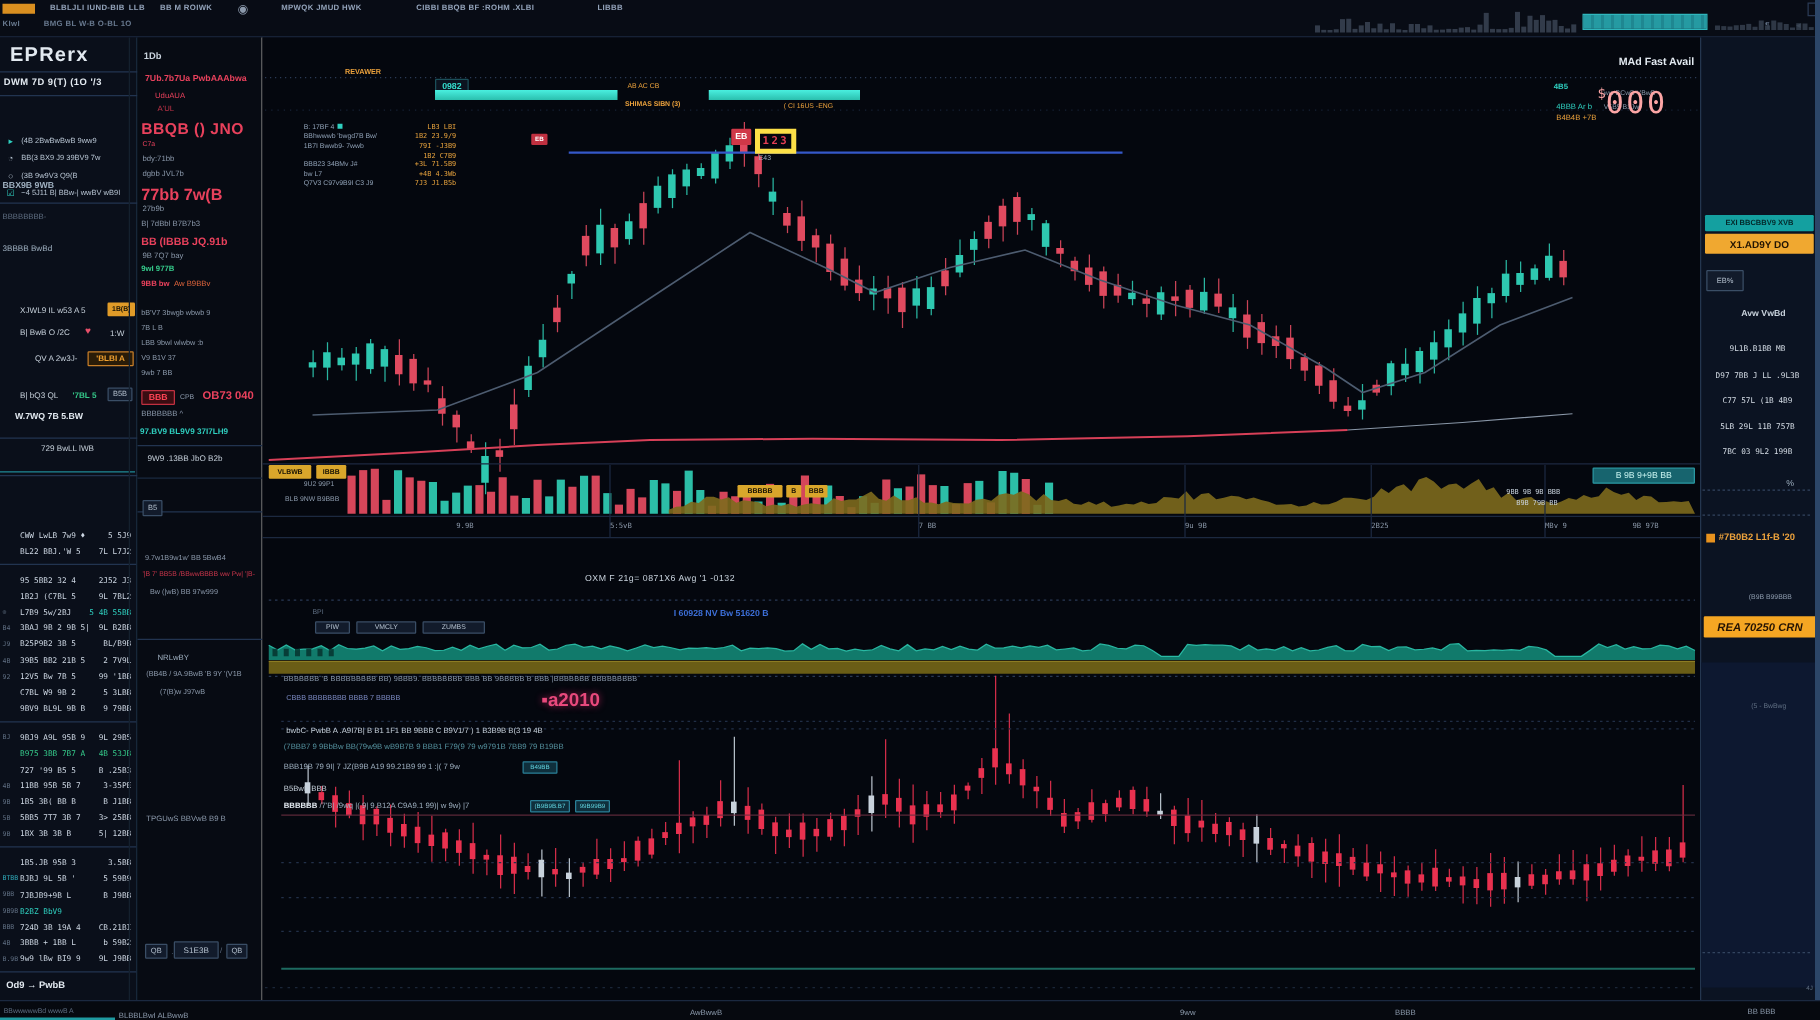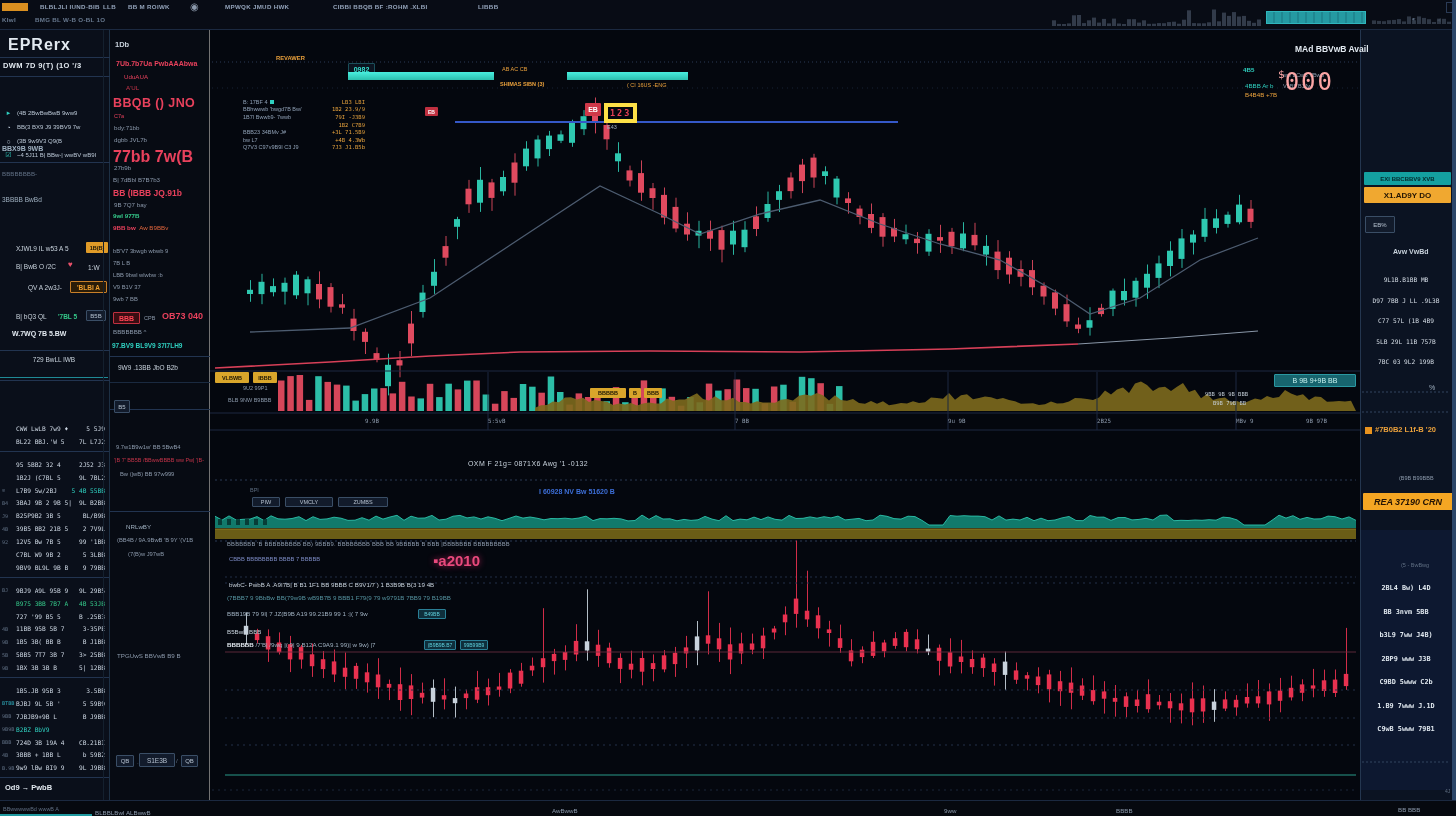--- a/index.html
+++ b/index.html
@@ -1,21 +1,21 @@
 <!DOCTYPE html>
 <html><head>
 <meta charset="utf-8">
 <style>
 *{margin:0;padding:0;box-sizing:border-box}
 html,body{width:1456px;height:816px;background:#05070d;overflow:hidden;font-family:"Liberation Sans",sans-serif}
 #stage{position:absolute;inset:0;width:1456px;height:816px}
 .abs{position:absolute;white-space:nowrap}
 .mono{font-family:"DejaVu Sans Mono",monospace}
 .b{font-weight:bold}.i{font-style:italic}
-.s5{font-size:5.5px}.s55{font-size:5.8px}.s6{font-size:6.2px}.s65{font-size:6.5px}.s7{font-size:7px}.s75{font-size:7.5px}.s85{font-size:8.5px}.s9{font-size:9px}.s10{font-size:16px}.s12{font-size:12.5px}.s16{font-size:16px}
+.s5{font-size:5.5px}.s55{font-size:5.8px}.s6{font-size:6.2px}.s65{font-size:6.5px}.s7{font-size:7px}.s75{font-size:7.5px}.s85{font-size:8.5px}.s9{font-size:9px}.s10{font-size:13px}.s12{font-size:12.5px}.s16{font-size:16px}
 .c-dim{color:#5f6e82}.c-gray{color:#8b99ab}.c-mid{color:#9fb0c0}.c-lt{color:#c8d2dc}.c-wh{color:#e2e9f0}
 .c-red{color:#e8415c}.c-red2{color:#c43449}.c-teal{color:#2fd0c0}.c-grn{color:#35c98a}.c-org{color:#eba13c}.c-blue{color:#3d6fd8}
 .hl{position:absolute;height:1px;background:#223450}
 .vl{position:absolute;width:1px;background:#1b2a42}
 .chip{position:absolute;display:flex;align-items:center;justify-content:center;border-radius:1px;white-space:nowrap}
 .ychip{background:#d9a62b;color:#1a1405;font-weight:bold;font-size:5.5px}
 .tchip{background:#0f2f3c;border:1px solid #2a7f96;color:#5fd0dc;font-size:5px}
 .gbtn{background:#121b2b;border:1px solid #3a4e66;color:#b4c0ce;font-size:6px}
 #csvg{position:absolute;left:0;top:0;pointer-events:none}
 #topbar{position:absolute;left:0;top:0;width:1456px;height:30px;background:#080c15;border-bottom:1px solid #1b2940}
@@ -348,21 +348,21 @@
 <div id="rsb">
   <div class="abs" style="left:0;top:500px;width:92px;height:260px;background:#0d1830"></div>
   <div class="chip" style="left:3px;top:142px;width:87px;height:13px;background:#14a0a0;color:#04282a;font-size:6px;font-weight:bold">EXI BBCBBV9 XVB</div>
   <div class="chip" style="left:3px;top:157px;width:87px;height:16px;background:#f0a830;color:#231503;font-size:8px;font-weight:bold">X1.AD9Y DO</div>
   <div class="chip gbtn" style="left:4px;top:186px;width:30px;height:17px">EB%</div>
   <div class="abs c-lt b s7" style="left:32px;top:218px">Avw VwBd</div>
   <div class="abs c-mid s7" style="left:68px;top:354px">%</div>
   <div class="abs" style="left:4px;top:397px;width:7px;height:7px;background:#e8921e"></div>
   <div class="abs c-org b s75" style="left:14px;top:395px">#7B0B2 L1f-B '20</div>
   <div class="abs c-gray s5" style="left:38px;top:445px">(B9B B99BBB</div>
-  <div class="chip i" style="left:2px;top:463px;width:90px;height:17px;background:#f5a623;color:#241303;font-size:9px;font-weight:bold">REA 37190 CRN</div>
+  <div class="chip i" style="left:2px;top:463px;width:90px;height:17px;background:#f5a623;color:#241303;font-size:9px;font-weight:bold">REA 70250 CRN</div>
   <div class="abs c-dim s5" style="left:40px;top:532px">(5 - BwBwg</div>
   <div class="abs c-dim" style="left:84px;top:758px;font-size:5px">4J</div>
 </div>
 <div id="redge"></div>
 
 <svg id="csvg" width="1456" height="816" viewBox="0 0 1456 816">
       <g>
         <line x1="250.5" y1="280.1" x2="250.5" y2="301.8" stroke="#2ec8b0" stroke-width="1" opacity="0.9"></line>
         <rect x="247.0" y="289.8" width="6" height="4.2" fill="#2ec8b0"></rect>
         <line x1="262" y1="273.8" x2="262" y2="304.2" stroke="#2ec8b0" stroke-width="1" opacity="0.9"></line>
@@ -1012,21 +1012,21 @@
         <div class="lgr">
           <span class="ll">Q7V3 C97v9B9I  C3  J9</span>
           <span class="lv">7J3   J1.B5b</span>
         </div>
       </div>
   <div class="chip" style="left:425px;top:107px;width:13px;height:9px;background:#c03040;color:#fff;font-size:5px;font-weight:bold">EB</div>
   <div class="chip" style="left:585px;top:103px;width:16px;height:13px;background:#d03848;color:#fff;font-size:7px;font-weight:bold">EB</div>
   <div class="abs mono b" style="left:604px;top:103px;border:4px solid #fde047;color:#e84055;font-size:8.5px;padding:1px 2px;letter-spacing:2px">123</div>
   <div class="abs c-mid s5" style="left:607px;top:124px">E43</div>
 
-  <div class="abs c-wh b s85" style="left:1295px;top:44px">MAd BBVwB Avail</div>
+  <div class="abs c-wh b s85" style="left:1295px;top:44px">MAd Fast Avail</div>
   <div class="abs c-teal b s6" style="left:1243px;top:66px">4B5</div>
   <div class="abs c-teal s6" style="left:1245px;top:82px">4BBB Ar b</div>
   <div class="abs c-org s6" style="left:1245px;top:91px">B4B4B +7B</div>
   <div class="abs c-gray s5" style="left:1283px;top:72px">ww BCwB VBwB</div>
   <div class="abs c-gray s5" style="left:1283px;top:83px">V5B5 B1Jw</div>
   <div class="abs mono" style="left:1278px;top:68px;color:#fca5a5"><span style="font-size:11px;vertical-align:top">$</span><span style="font-size:24px;letter-spacing:2px">000</span></div>
 
   <div class="chip ychip" style="left:215px;top:372px;width:34px;height:11px">VLBWB</div>
   <div class="chip ychip" style="left:253px;top:372px;width:24px;height:11px">IBBB</div>
   <div class="abs c-gray s5" style="left:243px;top:385px">9U2 99P1</div>
@@ -1067,29 +1067,20 @@
   <div class="chip tchip" style="left:460px;top:640px;width:28px;height:10px">99B99B9</div>
 </div>
 
 <div id="rnums">
       <div>9L1B.B1BB MB</div>
       <div>D97 7BB J LL .9L3B</div>
       <div>C77 57L (1B 4B9</div>
       <div>5LB 29L 11B 757B</div>
       <div>7BC 03 9L2 199B</div>
     </div>
-<div id="rnums2">
-      <div>2BL4 Bw) L4D</div>
-      <div>BB 3nvm 5BB</div>
-      <div>b3L9 7ww J4B)</div>
-      <div>2BP9 www J3B</div>
-      <div>C9BD 5www C2b</div>
-      <div>1.B9 7www J.1D</div>
-      <div>C9wB 5www 79B1</div>
-    </div>
 
 <div id="sbar">
   <div class="abs c-dim s5" style="left:3px;top:5px">BBwwwwwBd wwwB A</div>
   <div class="abs c-gray s6" style="left:95px;top:8px">BLBBLBwI ALBwwB</div>
   <div class="abs c-gray s6" style="left:552px;top:6px">AwBwwB</div>
   <div class="abs c-gray s6" style="left:944px;top:6px">9ww</div>
   <div class="abs c-gray s6" style="left:1116px;top:6px">BBBB</div>
   <div class="abs c-gray s6" style="left:1398px;top:5px">BB BBB</div>
   <div class="abs" style="left:0;top:13px;width:92px;height:3px;background:#1f9aa0"></div>
 </div>

